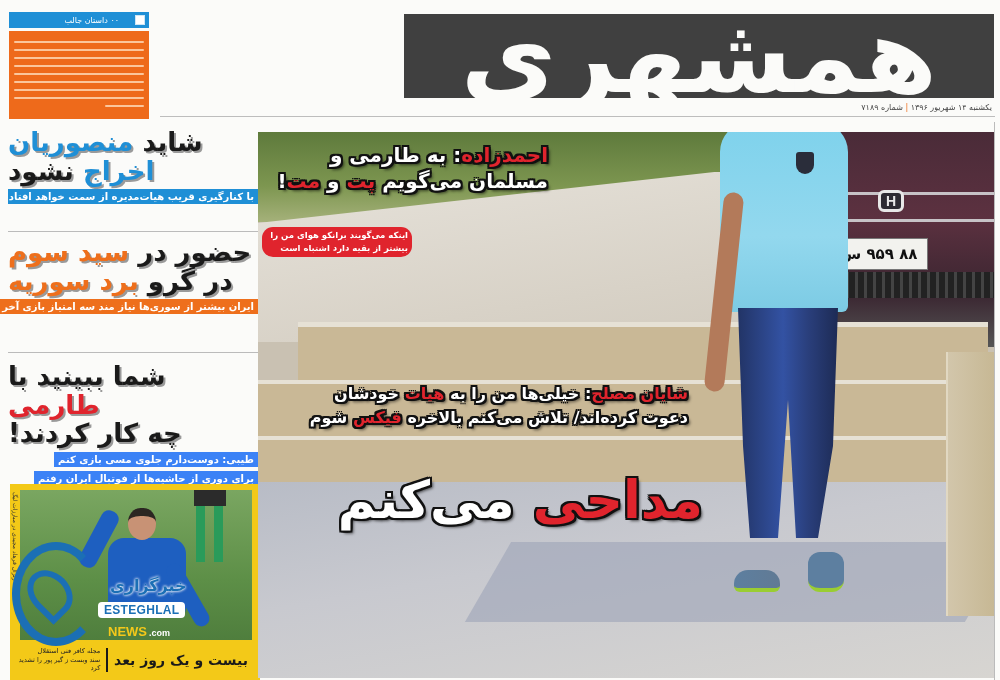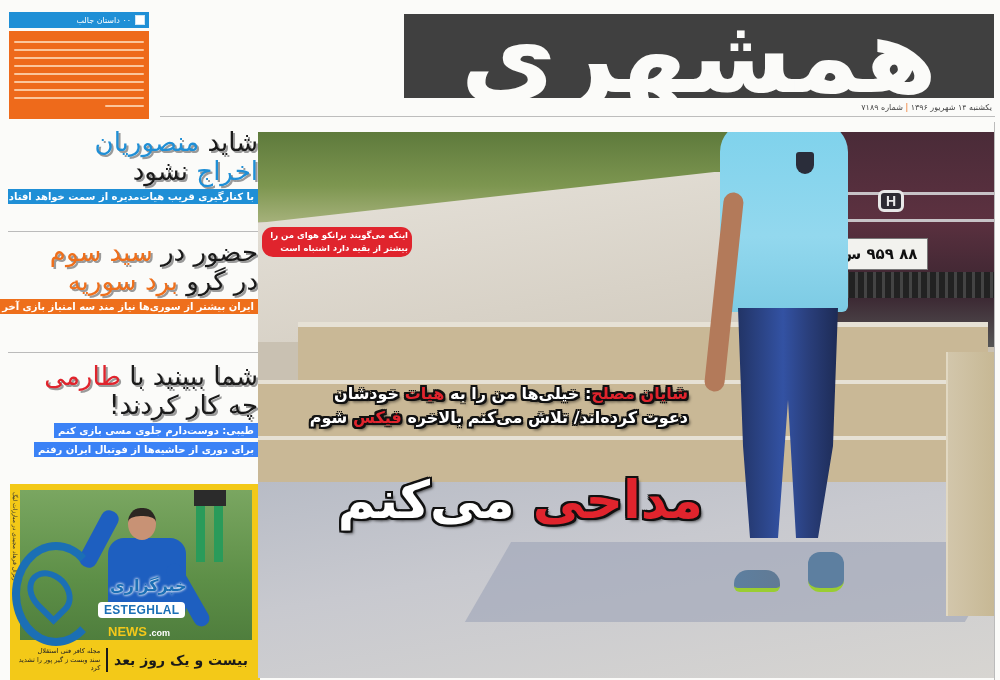--- a/index.html
+++ b/index.html
@@ -2,35 +2,35 @@
 <html><head>
 <meta charset="utf-8">
 <style>
   * { box-sizing: border-box; margin: 0; padding: 0; }
   html, body { width: 1000px; height: 680px; overflow: hidden; background: #fbfbf9; }
   body { position: relative; font-family: "DejaVu Sans", sans-serif; }
 
   
   .masthead { position: absolute; left: 0; top: 0; width: 1000px; height: 122px; background: #fbfbf9; }
   .teaser-box { position: absolute; left: 9px; top: 12px; width: 140px; height: 108px; }
-  .teaser-head { height: 16px; background: #1f8fd6; color: #fff; font-size: 8px; direction: rtl; display: flex; align-items: center; padding: 0 4px; gap: 4px; }
+  .teaser-head { height: 16px; background: #1f8fd6; color: #fff; font-size: 8px; direction: rtl; display: flex; align-items: center; padding: 0 4px; gap: 16px; }
   .teaser-head .sq { width: 10px; height: 10px; background: #fff; border: 1px solid #cfe6f5; }
   .teaser-body { height: 88px; margin-top: 3px; background: #ee6a1b; padding: 4px 5px; direction: rtl; }
   .teaser-body .line { height: 2px; background: rgba(255,230,200,0.75); margin: 6px 0; border-radius: 1px; }
   .brand-varzeshi { position: absolute; left: 160px; top: 10px; width: 230px; height: 100px; color: #ee6f1c; font-family: "DejaVu Sans", sans-serif; font-weight: bold; font-size: 92px; line-height: 100px; text-align: center; direction: rtl; letter-spacing: -4px; }
   .brand-hamshahri { position: absolute; left: 404px; top: 14px; width: 590px; height: 84px; background: #404040; overflow: hidden; }
   .brand-hamshahri span { position: absolute; left: 0; top: -18px; width: 100%; text-align: center; color: #fbfbf9; font-weight: bold; font-size: 104px; line-height: 120px; direction: rtl; letter-spacing: 6px; }
   .dateline { position: absolute; right: 8px; top: 103px; font-size: 8px; color: #444; direction: rtl; }
   .dateline .sep { color: #ee6f1c; }
   .rule { position: absolute; left: 160px; top: 116px; width: 835px; height: 1px; background: #bdbdbd; }
 
   
   .left-col { position: absolute; left: 8px; top: 122px; width: 250px; height: 556px; direction: rtl; }
   .story { position: absolute; left: 0; width: 250px; }
-  .headline { font-weight: normal; text-align: right; color: #1a1a1a; line-height: 1.1; -webkit-text-stroke: 0; text-shadow: 2px 2px 0 #9a9a9a; }
+  .headline { font-weight: bold; text-align: left; color: #1a1a1a; line-height: 1.1; -webkit-text-stroke: 0; text-shadow: 2px 2px 0 #9a9a9a; }
   .hl-blue { color: #1f8fd6; }
   .hl-orange { color: #ee6f1c; }
   .hl-red { color: #e0242d; }
   .sub-bar { display: inline-block; color: #fff; font-size: 10px; font-weight: bold; padding: 2px 4px; margin-top: 0; white-space: nowrap; }
   .sub-bar.blue { background: #1f8fd6; width: 250px; }
   .sub-bar.orange { background: #ee6f1c; width: 270px; }
   .sub-bar.red { background: #3b82f6; }
   .divider { position: absolute; left: 0; width: 250px; height: 1px; background: #bbb; }
 
   .photo-box { position: absolute; left: 10px; top: 362px; width: 250px; height: 198px; background: #f3c918; }
@@ -213,20 +213,24 @@
     <div class="arm-up"></div>
 
     <div class="shirt"></div>
     <div class="emblem"></div>
     <div class="arm-left"></div>
     <div class="pants"></div>
     <div class="shoe-r"></div>
     <div class="shoe-l"></div>
   </div>
 
+  <div class="ov ov-stroke ov-quote1">
+    <span class="red-stroke">احمدزاده</span><span>: به طارمی و</span><br>
+    <span>مسلمان می‌گویم </span><span class="red-stroke">پت</span><span> و </span><span class="red-stroke">مت</span><span>!</span>
+  </div>
   <div class="ov ov-sub1">اینکه می‌گویند برانکو هوای من را بیشتر از بقیه دارد اشتباه است</div>
 
   <div class="ov ov-stroke ov-quote2">
     <span class="red-stroke">شایان مصلح</span><span>: خیلی‌ها من را به </span><span class="red-stroke">هیات</span><span> خودشان</span><br>
     <span>دعوت کرده‌اند/ تلاش می‌کنم بالاخره </span><span class="red-stroke">فیکس</span><span> شوم</span>
   </div>
 
   <h1 class="ov ov-stroke ov-main">
     <span class="l2"><span class="red-stroke">مداحی</span><span> می‌کنم</span></span>
   </h1>

